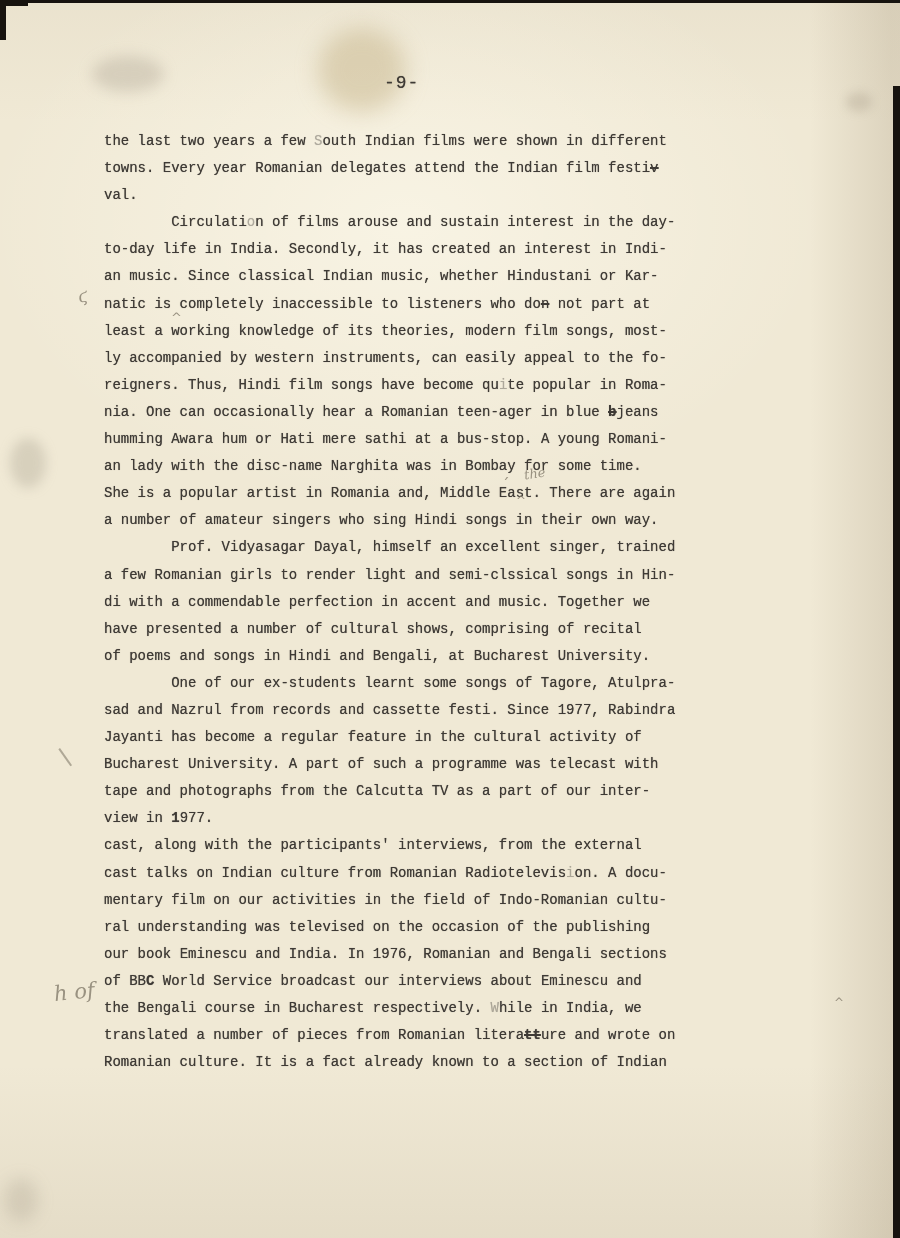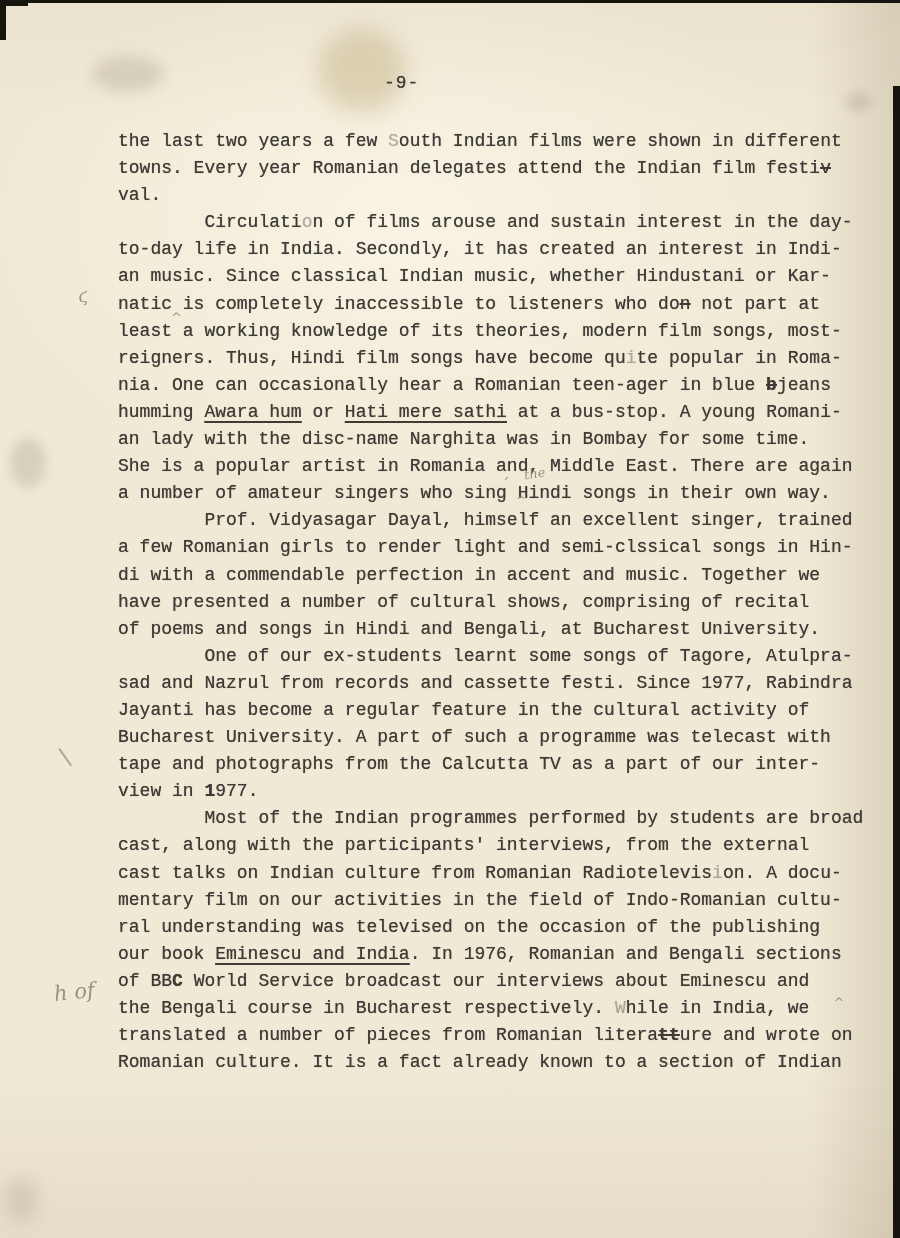--- a/index.html
+++ b/index.html
@@ -25,26 +25,26 @@
   .stain2{left:92px;top:56px;width:72px;height:36px;background:rgba(158,148,132,.30);filter:blur(7px);}
   .stain3{left:10px;top:438px;width:36px;height:50px;background:rgba(152,142,124,.28);filter:blur(6px);}
   .stain4{left:846px;top:92px;width:26px;height:20px;background:rgba(150,138,118,.25);filter:blur(5px);}
   .stain5{left:4px;top:1178px;width:34px;height:44px;background:rgba(130,118,98,.18);filter:blur(8px);}
   .page-number{
     position:absolute;left:384px;top:73px;
     font-size:18px;color:#3e3a35;letter-spacing:1px;
     text-shadow:0 0 .7px rgba(62,58,53,.8);
   }
   .text-block{
-    position:absolute;left:118px;top:128px;width:770px;
-    font-size:18px;line-height:27.1px;color:#3e3a35;
+    position:absolute;left:104px;top:128px;width:770px;
+    font-size:14px;line-height:27.1px;color:#3e3a35;
     text-shadow:0 0 .7px rgba(62,58,53,.75);
   }
   .line{white-space:pre;height:27.1px;}
-  .seg-u{text-decoration:underline;text-decoration-thickness:1.8px;text-underline-offset:4px;}
+  .seg-u{text-decoration-thickness:1.8px;text-underline-offset:4px;}
   .seg-s{text-decoration:line-through;text-decoration-thickness:1.6px;}
   .seg-b{font-weight:bold;}
   .seg-f{opacity:.38;}
   .annotation{
     position:absolute;color:#8b8373;opacity:.85;
     font-family:"DejaVu Serif","Liberation Serif",serif;font-style:italic;
     pointer-events:none;white-space:pre;
   }
   .annotation.caret{font-style:normal;font-family:"DejaVu Sans",sans-serif;}
   .pencil-line{position:absolute;background:#938b7a;opacity:.7;transform-origin:left top;}
@@ -70,38 +70,38 @@
 
   <div class="text-block" id="typed-text">
       <div class="line"><span class="">the last two years a few </span><span class="seg-f">S</span><span class="">outh Indian films were shown in different</span></div>
       <div class="line"><span class="">towns. Every year Romanian delegates attend the Indian film festi</span><span class="seg-s">v</span></div>
       <div class="line"><span class="">val.</span></div>
       <div class="line"><span class="">        Circulati</span><span class="seg-f">o</span><span class="">n of films arouse and sustain interest in the day-</span></div>
       <div class="line"><span class="">to-day life in India. Secondly, it has created an interest in Indi-</span></div>
       <div class="line"><span class="">an music. Since classical Indian music, whether Hindustani or Kar-</span></div>
       <div class="line"><span class="">natic is completely inaccessible to listeners who do</span><span class="seg-s">n</span><span class=""> not part at</span></div>
       <div class="line"><span class="">least a working knowledge of its theories, modern film songs, most-</span></div>
+      <div class="line"><span class="">ly accompanied by western instruments, can easily appeal to the fo-</span></div>
       <div class="line"><span class="">reigners. Thus, Hindi film songs have become qu</span><span class="seg-f">i</span><span class="">te popular in Roma-</span></div>
       <div class="line"><span class="">nia. One can occasionally hear a Romanian teen-ager in blue </span><span class="seg-s seg-b">b</span><span class="">jeans</span></div>
       <div class="line"><span class="">humming </span><span class="seg-u">Awara hum</span><span class=""> or </span><span class="seg-u">Hati mere sathi</span><span class=""> at a bus-stop. A young Romani-</span></div>
       <div class="line"><span class="">an lady with the disc-name Narghita was in Bombay for some time.</span></div>
       <div class="line"><span class="">She is a popular artist in Romania and, Middle East. There are again</span></div>
       <div class="line"><span class="">a number of amateur singers who sing Hindi songs in their own way.</span></div>
       <div class="line"><span class="">        Prof. Vidyasagar Dayal, himself an excellent singer, trained</span></div>
       <div class="line"><span class="">a few Romanian girls to render light and semi-clssical songs in Hin-</span></div>
       <div class="line"><span class="">di with a commendable perfection in accent and music. Together we</span></div>
       <div class="line"><span class="">have presented a number of cultural shows, comprising of recital</span></div>
       <div class="line"><span class="">of poems and songs in Hindi and Bengali, at Bucharest University.</span></div>
       <div class="line"><span class="">        One of our ex-students learnt some songs of Tagore, Atulpra-</span></div>
       <div class="line"><span class="">sad and Nazrul from records and cassette festi. Since 1977, Rabindra</span></div>
       <div class="line"><span class="">Jayanti has become a regular feature in the cultural activity of</span></div>
       <div class="line"><span class="">Bucharest University. A part of such a programme was telecast with</span></div>
       <div class="line"><span class="">tape and photographs from the Calcutta TV as a part of our inter-</span></div>
       <div class="line"><span class="">view in </span><span class="seg-b">1</span><span class="">977.</span></div>
-      <div class="line"><span class="">        Most of the Indian programmes performed by students are broad</span></div>
       <div class="line"><span class="">cast, along with the participants' interviews, from the external</span></div>
       <div class="line"><span class="">cast talks on Indian culture from Romanian Radiotelevis</span><span class="seg-f">i</span><span class="">on. A docu-</span></div>
       <div class="line"><span class="">mentary film on our activities in the field of Indo-Romanian cultu-</span></div>
       <div class="line"><span class="">ral understanding was televised on the occasion of the publishing</span></div>
       <div class="line"><span class="">our book </span><span class="seg-u">Eminescu and India</span><span class="">. In 1976, Romanian and Bengali sections</span></div>
       <div class="line"><span class="">of BB</span><span class="seg-b">C</span><span class=""> World Service broadcast our interviews about Eminescu and</span></div>
       <div class="line"><span class="">the Bengali course in Bucharest respectively. </span><span class="seg-f">W</span><span class="">hile in India, we</span></div>
       <div class="line"><span class="">translated a number of pieces from Romanian litera</span><span class="seg-s seg-b">tt</span><span class="">ure and wrote on</span></div>
       <div class="line"><span class="">Romanian culture. It is a fact already known to a section of Indian</span></div>
     </div>

